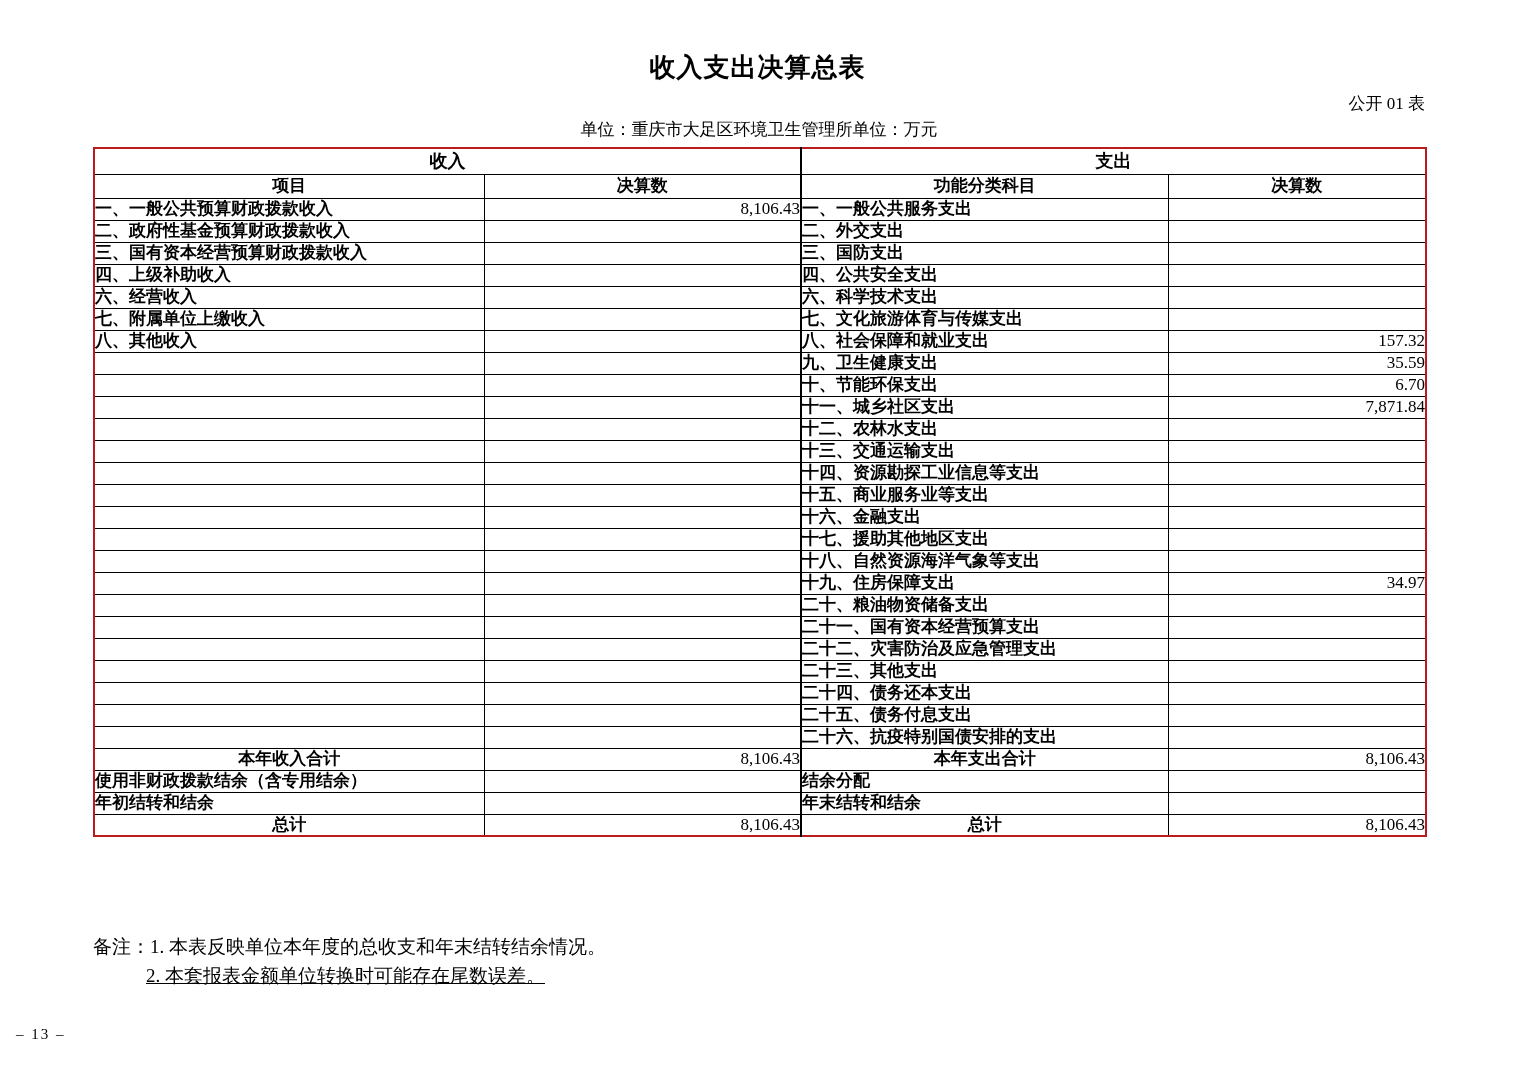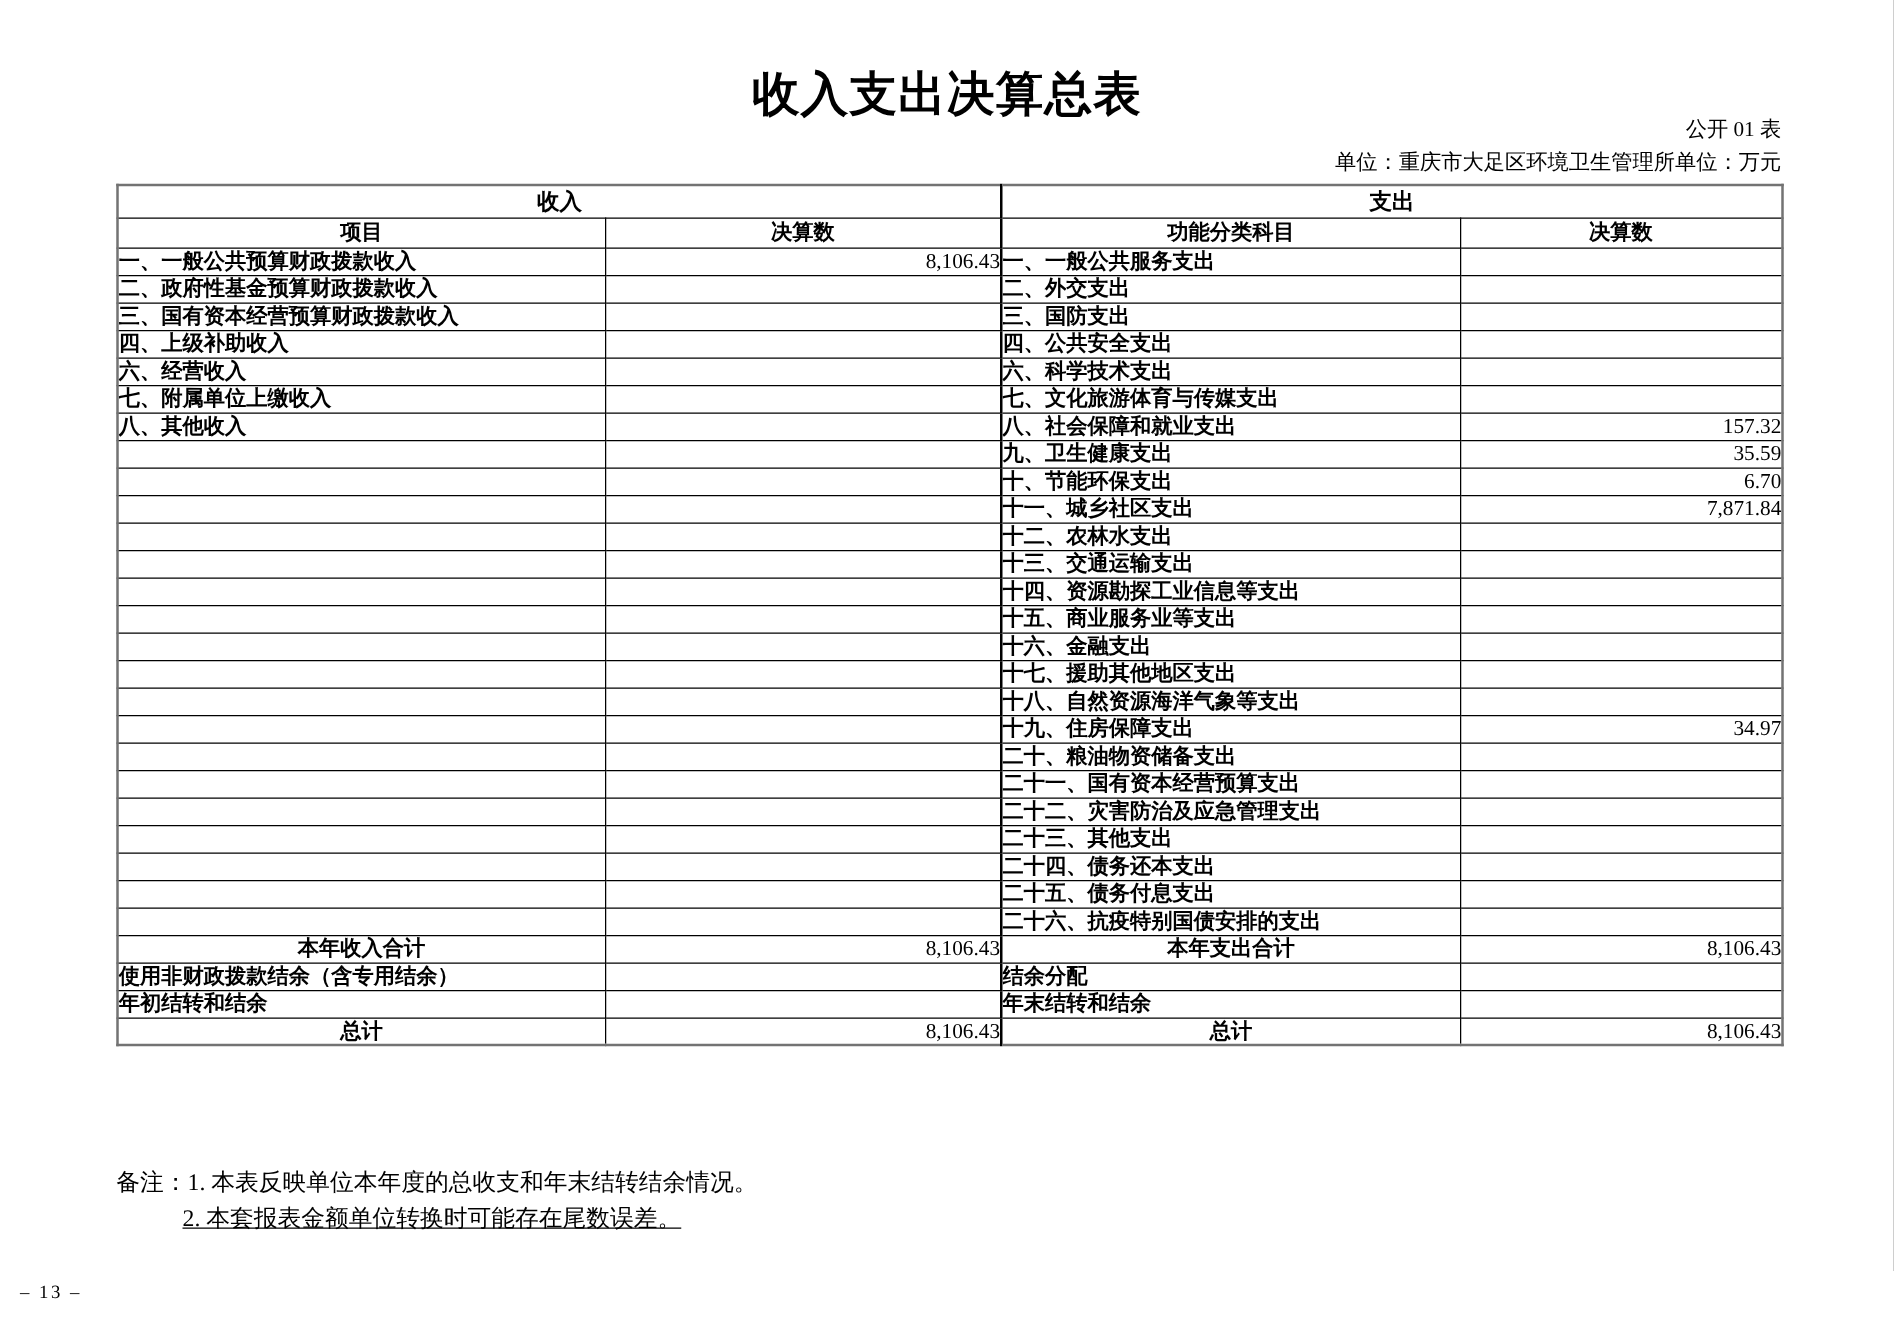--- a/index.html
+++ b/index.html
@@ -13,47 +13,47 @@
     color: #000000;
     margin: 0 auto;
     overflow: hidden;
   }
   .title {
     position: absolute;
     top: 50px;
     left: 0;
     width: 100%;
     text-align: center;
-    font-size: 38px;
+    font-size: 26px;
     font-weight: bold;
     letter-spacing: 1px;
   }
   .doc-label {
     position: absolute;
     top: 92px;
     right: 90px;
     font-size: 17px;
   }
   .unit-row {
     position: absolute;
     top: 118px;
     left: 93px;
     right: 90px;
     display: flex;
-    justify-content: flex-end;
+    justify-content: center;
     font-size: 17px;
   }
   table.budget {
     position: absolute;
     top: 147px;
     left: 93px;
     width: 1332px;
     border-collapse: collapse;
     table-layout: fixed;
-    border: 2px solid #737373;
+    border: 2px solid #b91c1c;
   }
   table.budget th, table.budget td {
     border: 1px solid #000;
     font-size: 17px;
     line-height: 1.15;
     overflow: hidden;
     white-space: nowrap;
     padding: 0;
   }
   table.budget th { font-weight: bold; }

